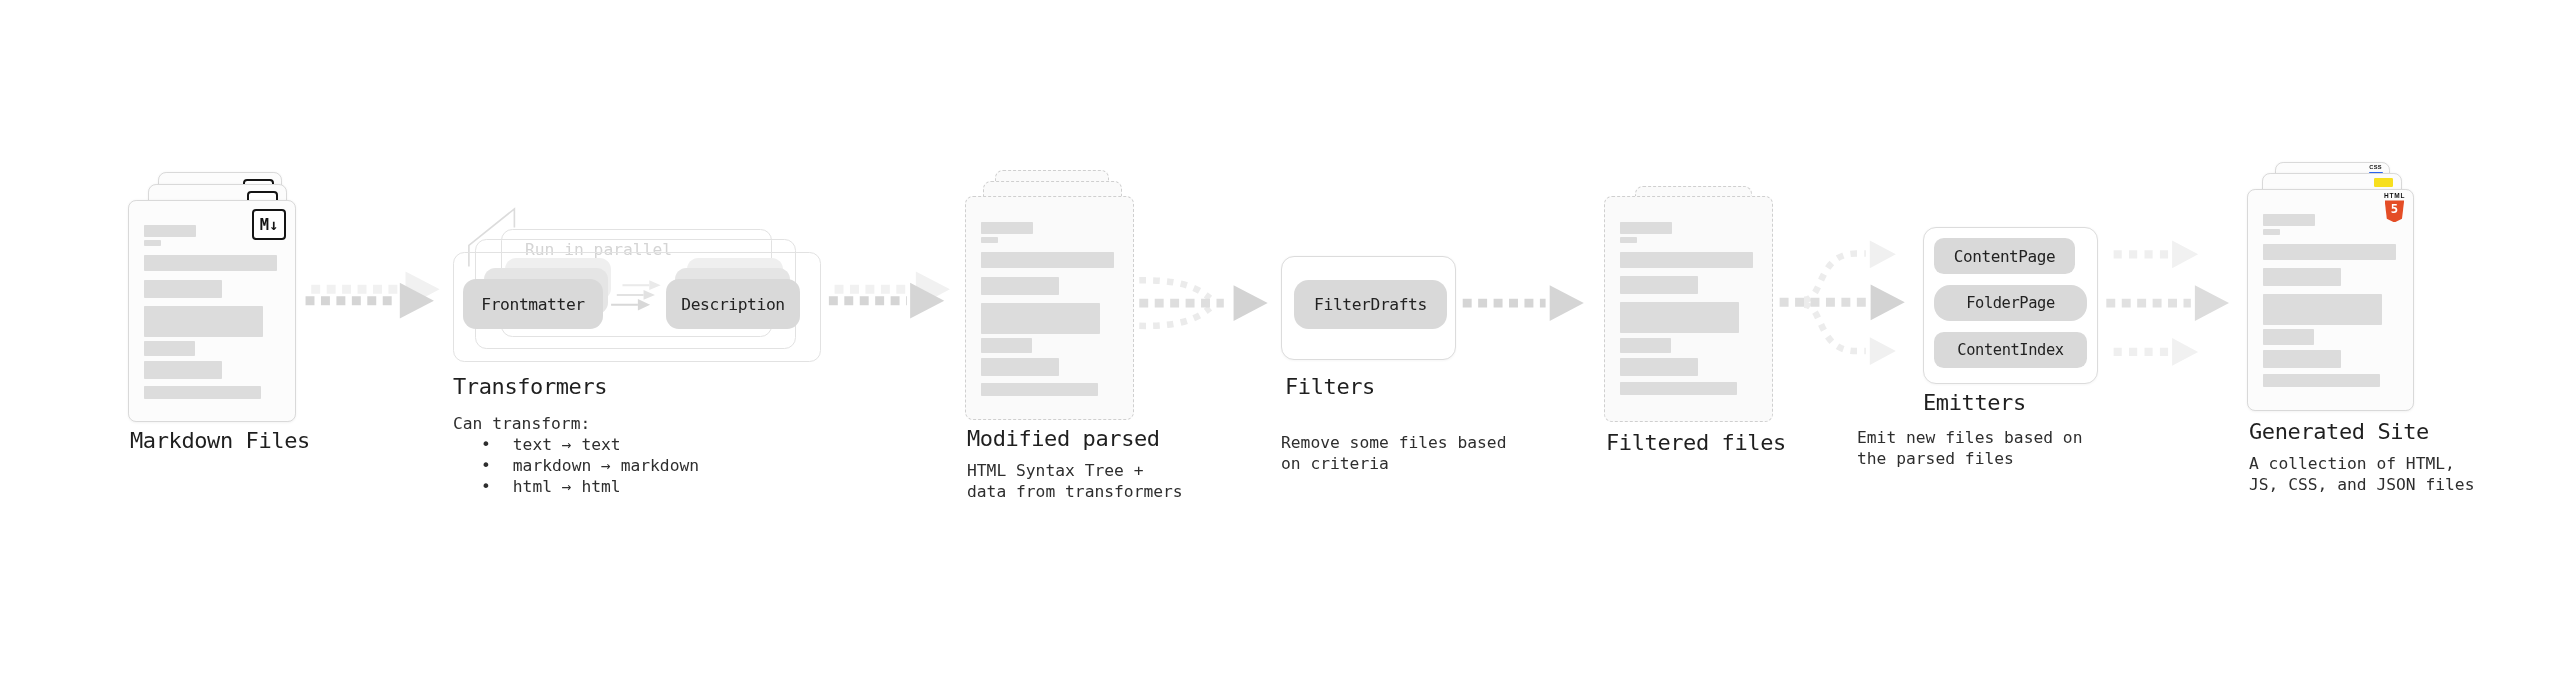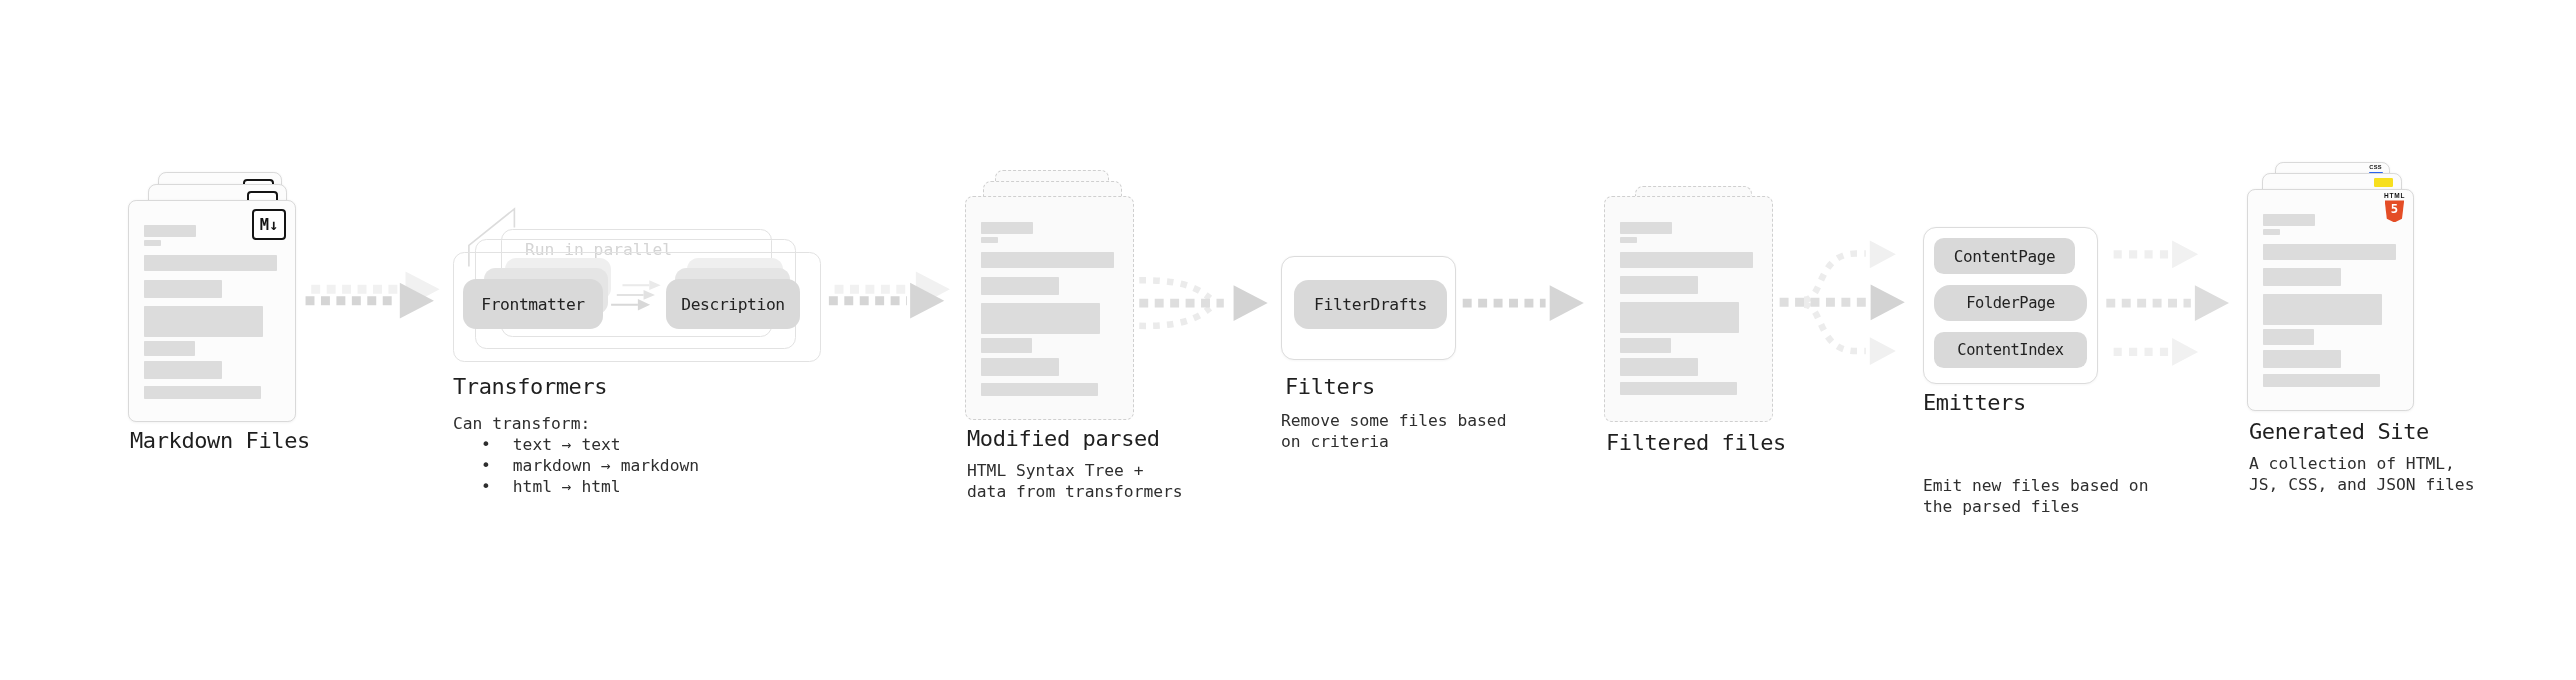--- a/index.html
+++ b/index.html
@@ -184,21 +184,21 @@
   </div>
   <div class="heading" style="left:967px;top:427px;">Modified parsed</div>
   <div class="body" style="left:967px;top:460px;">
     <div>HTML Syntax Tree +</div>
     <div>data from transformers</div>
   </div>
 
   <div class="panel" style="left:1281px;top:256px;width:173px;height:102px;"></div>
   <div class="chip" style="left:1294px;top:280px;width:153px;height:49px;border-radius:14.6px;z-index:3;">FilterDrafts</div>
   <div class="heading" style="left:1285px;top:375px;">Filters</div>
-  <div class="body" style="left:1281px;top:410px;">
+  <div class="body" style="left:1281px;top:432px;">
     <div>Remove some files based</div>
     <div>on criteria</div>
   </div>
 
   <div class="section" style="left:1604px;top:186px;width:179px;height:276px;">
     <div class="card dashed" style="left:31px;top:0;width:115px;height:81px;"></div>
     <div class="card dashed" style="left:0;top:9.8px;width:167px;height:224px;">
       <div class="bars lower">
         <div class="bar"></div>
           <div class="bar"></div>
@@ -211,21 +211,21 @@
       </div>
     </div>
   </div>
   <div class="heading" style="left:1606px;top:431px;">Filtered files</div>
 
   <div class="panel" style="left:1923px;top:227px;width:173px;height:155px;"></div>
   <div class="chip" style="left:1934px;top:238px;width:141px;height:36px;border-radius:9.8px;font-size:16px;z-index:3;">ContentPage</div>
   <div class="chip" style="left:1934px;top:285px;width:153px;height:36px;border-radius:16px;font-size:15.4px;z-index:3;">FolderPage</div>
   <div class="chip" style="left:1934px;top:332px;width:153px;height:36px;border-radius:9.8px;font-size:15.4px;z-index:3;">ContentIndex</div>
   <div class="heading" style="left:1923px;top:391px;">Emitters</div>
-  <div class="body" style="left:1923px;top:427px;margin-top:48px;">
+  <div class="body" style="left:1857px;top:427px;">
     <div>Emit new files based on</div>
     <div>the parsed files</div>
   </div>
 
   <div class="section" style="left:2247px;top:162px;width:179px;height:293px;">
     <div class="card" style="left:28.4px;top:0;width:113px;height:89px;">
       <div class="css-badge">
         <div class="t">CSS</div>
         <div class="b" style="background: rgb(44, 101, 241);"></div>
       </div>

